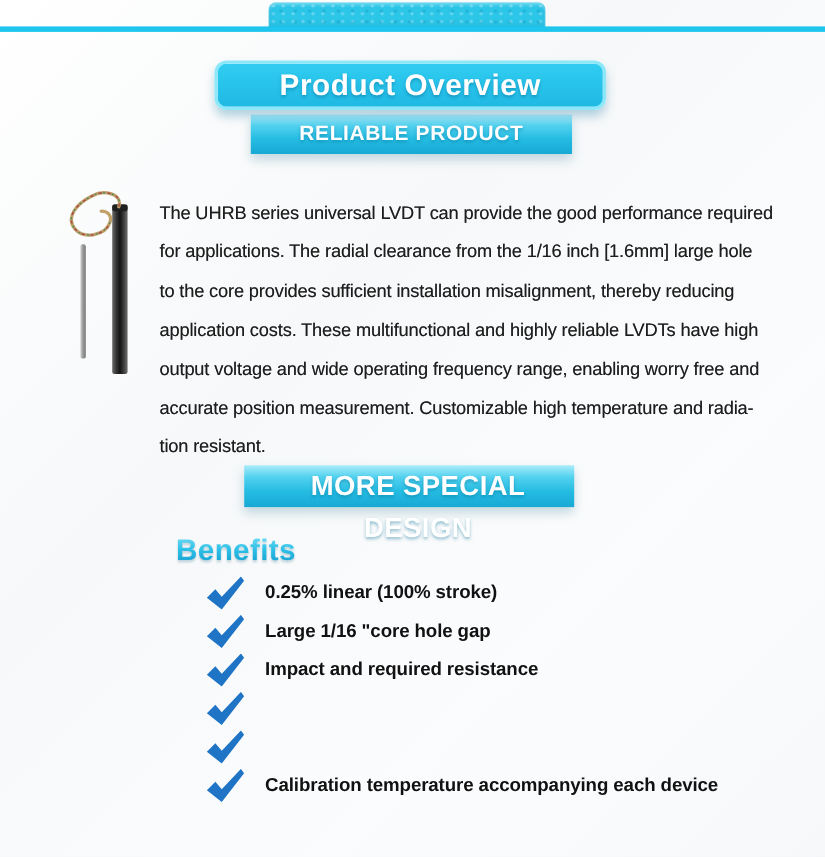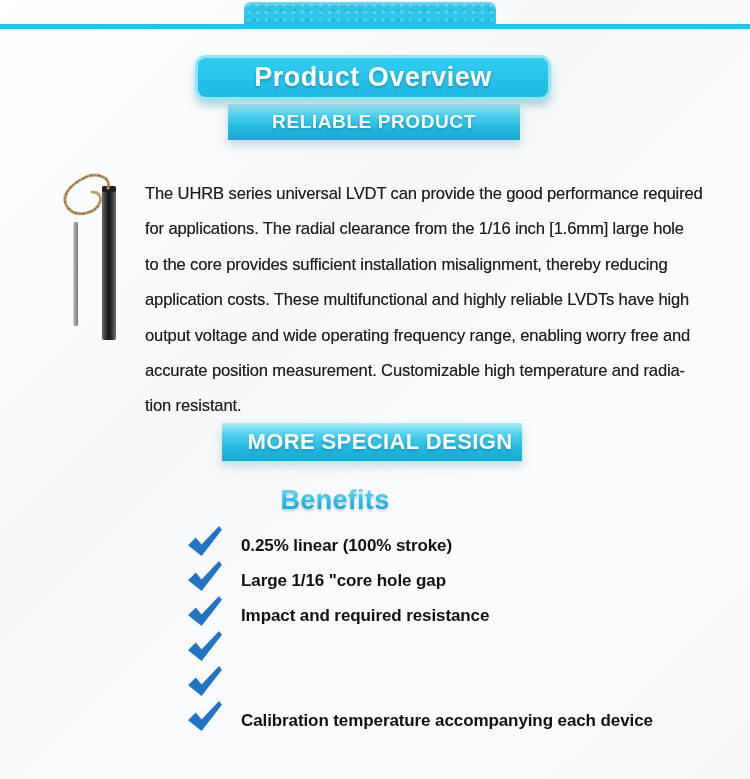--- a/index.html
+++ b/index.html
@@ -28,36 +28,36 @@
     color:#ffffff;font-size:27px;font-weight:bold;text-align:center;line-height:39px;
     text-shadow:0 2px 3px rgba(0,100,140,.45);letter-spacing:.5px;margin-top:28px;
   }
   .banner{
     position:absolute;box-sizing:border-box;color:#fff;font-weight:bold;text-align:center;
     background:linear-gradient(180deg,#a9ecf9 0%,#53d2ef 28%,#25bce2 62%,#17a9d4 100%);
     text-shadow:0 2px 3px rgba(0,110,150,.45);
     box-shadow:0 5px 9px rgba(130,175,190,.45);
   }
   .banner-reliable{left:228px;top:104px;width:292px;height:36px;font-size:19px;line-height:36px;letter-spacing:.6px;}
-  .banner-special{left:222px;top:423px;width:300px;height:38px;font-size:22px;line-height:38px;letter-spacing:.4px;padding-left:16px;}
+  .banner-special{left:222px;top:423px;width:300px;height:38px;font-size:25px;line-height:38px;letter-spacing:.4px;padding-left:16px;}
   .product-figure{position:absolute;left:42px;top:172px;width:105px;height:175px;}
   .description{
     position:absolute;left:145px;top:176px;width:610px;
     font-size:16.6px;line-height:35.4px;letter-spacing:-0.15px;color:#1d1d1d;
     white-space:pre-line;text-shadow:0 0 .5px rgba(0,0,0,.55);
   }
   .benefits-title{
-    position:absolute;left:160px;top:485px;width:350px;text-align:center;
+    position:absolute;left:160px;top:485px;width:350px;text-align:left;
     font-size:27px;font-weight:bold;letter-spacing:.3px;
     background:linear-gradient(180deg,#7fe0f5 0%,#2fc2e8 45%,#0f97cb 100%);
     -webkit-background-clip:text;background-clip:text;color:transparent;
     filter:drop-shadow(0 2px 1px rgba(120,160,180,.45));
   }
   .benefits-list{position:absolute;left:187px;top:521px;}
-  .benefit-row{display:flex;align-items:flex-end;height:35px;}
+  .benefit-row{display:flex;align-items:center;height:35px;}
   .check-icon{width:35px;height:30px;margin-right:19px;flex:0 0 auto;}
   .benefit-label{font-size:17px;font-weight:bold;color:#111;letter-spacing:-0.1px;white-space:nowrap;}
 </style>
 </head>
 <body>
 
 <div id="page">
 
   <div class="header-tab"></div>
   <div class="top-line"></div>

